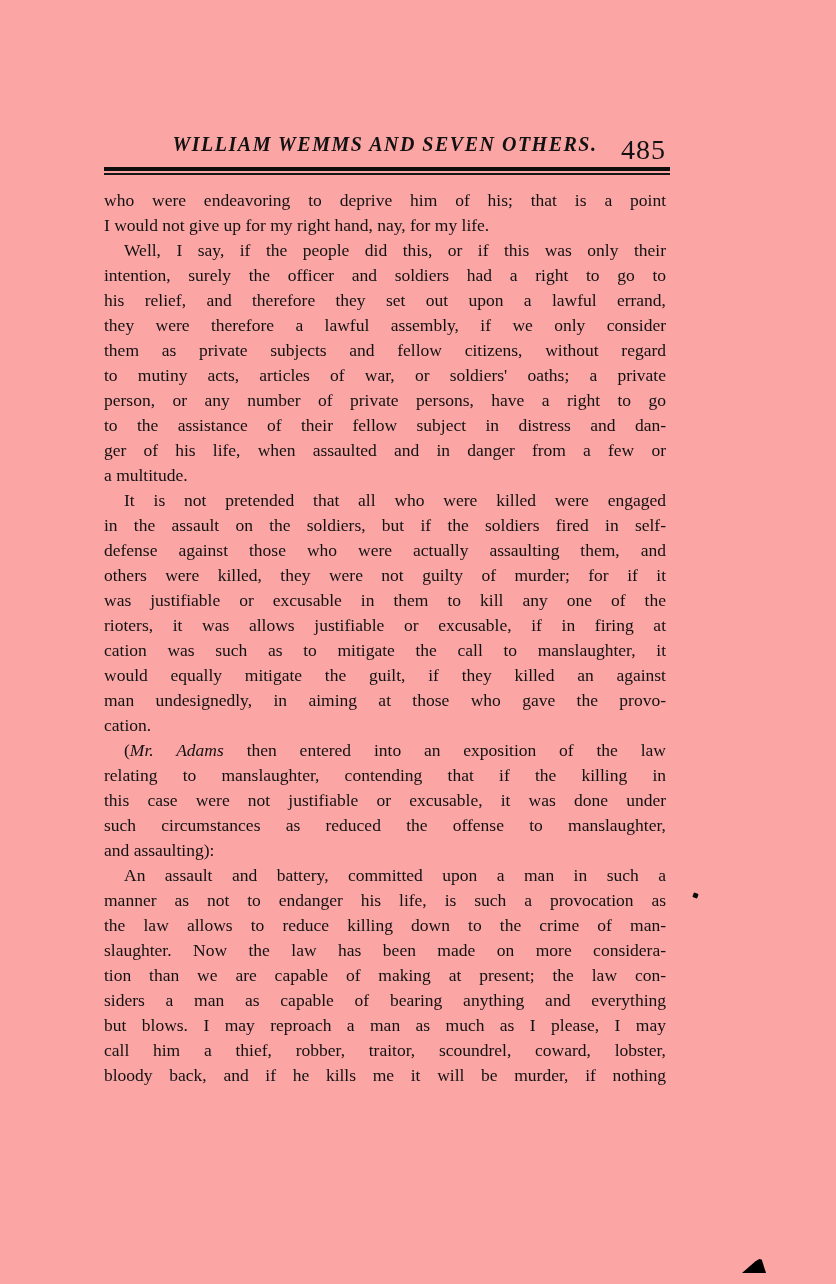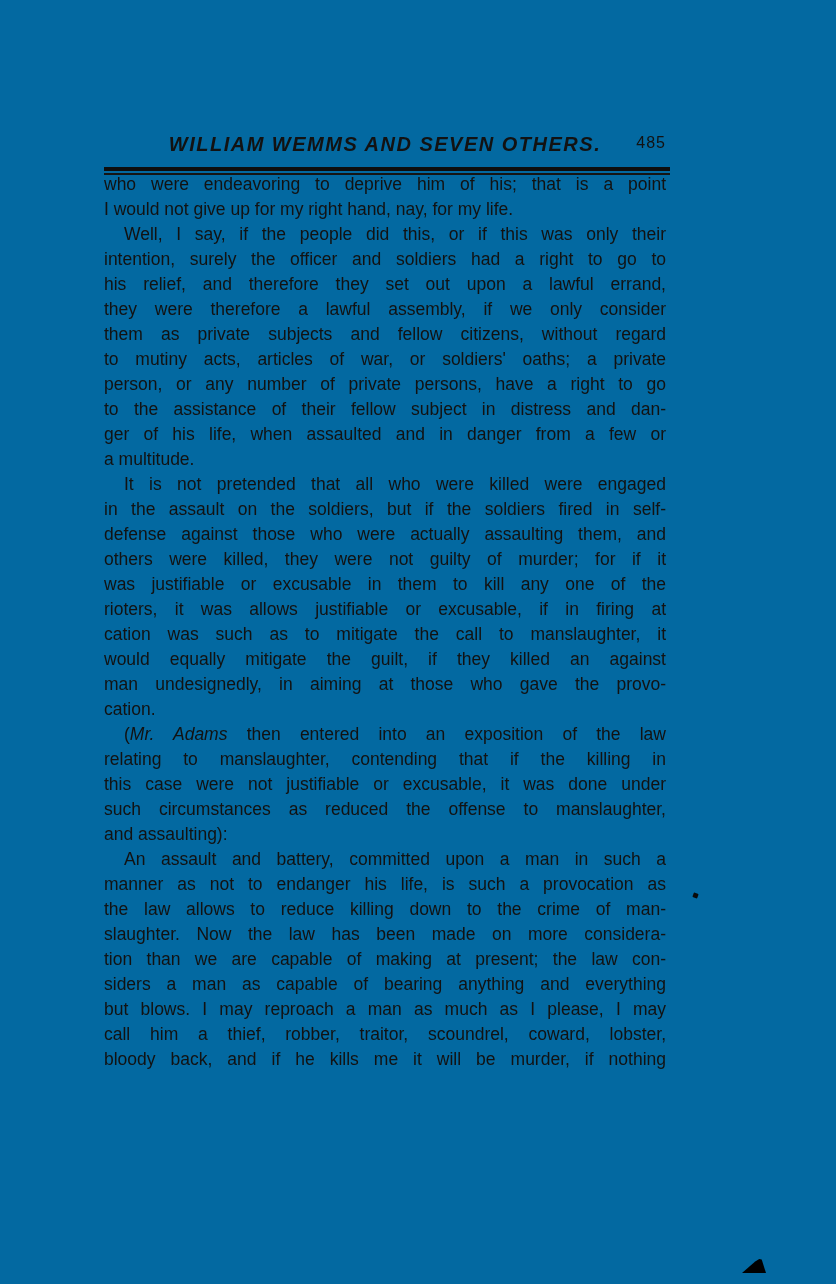--- a/index.html
+++ b/index.html
@@ -4,22 +4,22 @@
 <style>
   html, body {
     margin: 0;
     padding: 0;
     background: #ffffff;
   }
   .page {
     position: relative;
     width: 836px;
     height: 1284px;
-    background: #0369a1;
-    font-family: Liberation Sans, sans-serif;
+    background: #fca5a5;
+    font-family: Liberation Serif, serif;
     color: #121212;
     overflow: hidden;
   }
   .text-column {
     position: absolute;
     left: 104px;
     width: 562px;
   }
   .running-head {
     top: 133px;
@@ -34,34 +34,34 @@
     font-size: 20px;
     font-weight: bold;
     font-style: italic;
     letter-spacing: 1.5px;
     white-space: nowrap;
   }
   .running-head-page {
     position: absolute;
     right: 0;
     top: 1px;
-    font-size: 16px;
+    font-size: 28px;
     letter-spacing: 1px;
   }
   .head-rule {
     position: absolute;
     left: 104px;
     width: 566px;
     top: 167px;
     height: 2px;
     border-top: 4px solid #0e0e0e;
     border-bottom: 2px solid #151515;
   }
   .page-body {
-    top: 172px;
+    top: 188px;
   }
   .line {
     height: 25px;
     line-height: 25px;
     font-size: 17.5px;
     white-space: nowrap;
     overflow: visible;
   }
   .line.just {
     text-align: justify;

